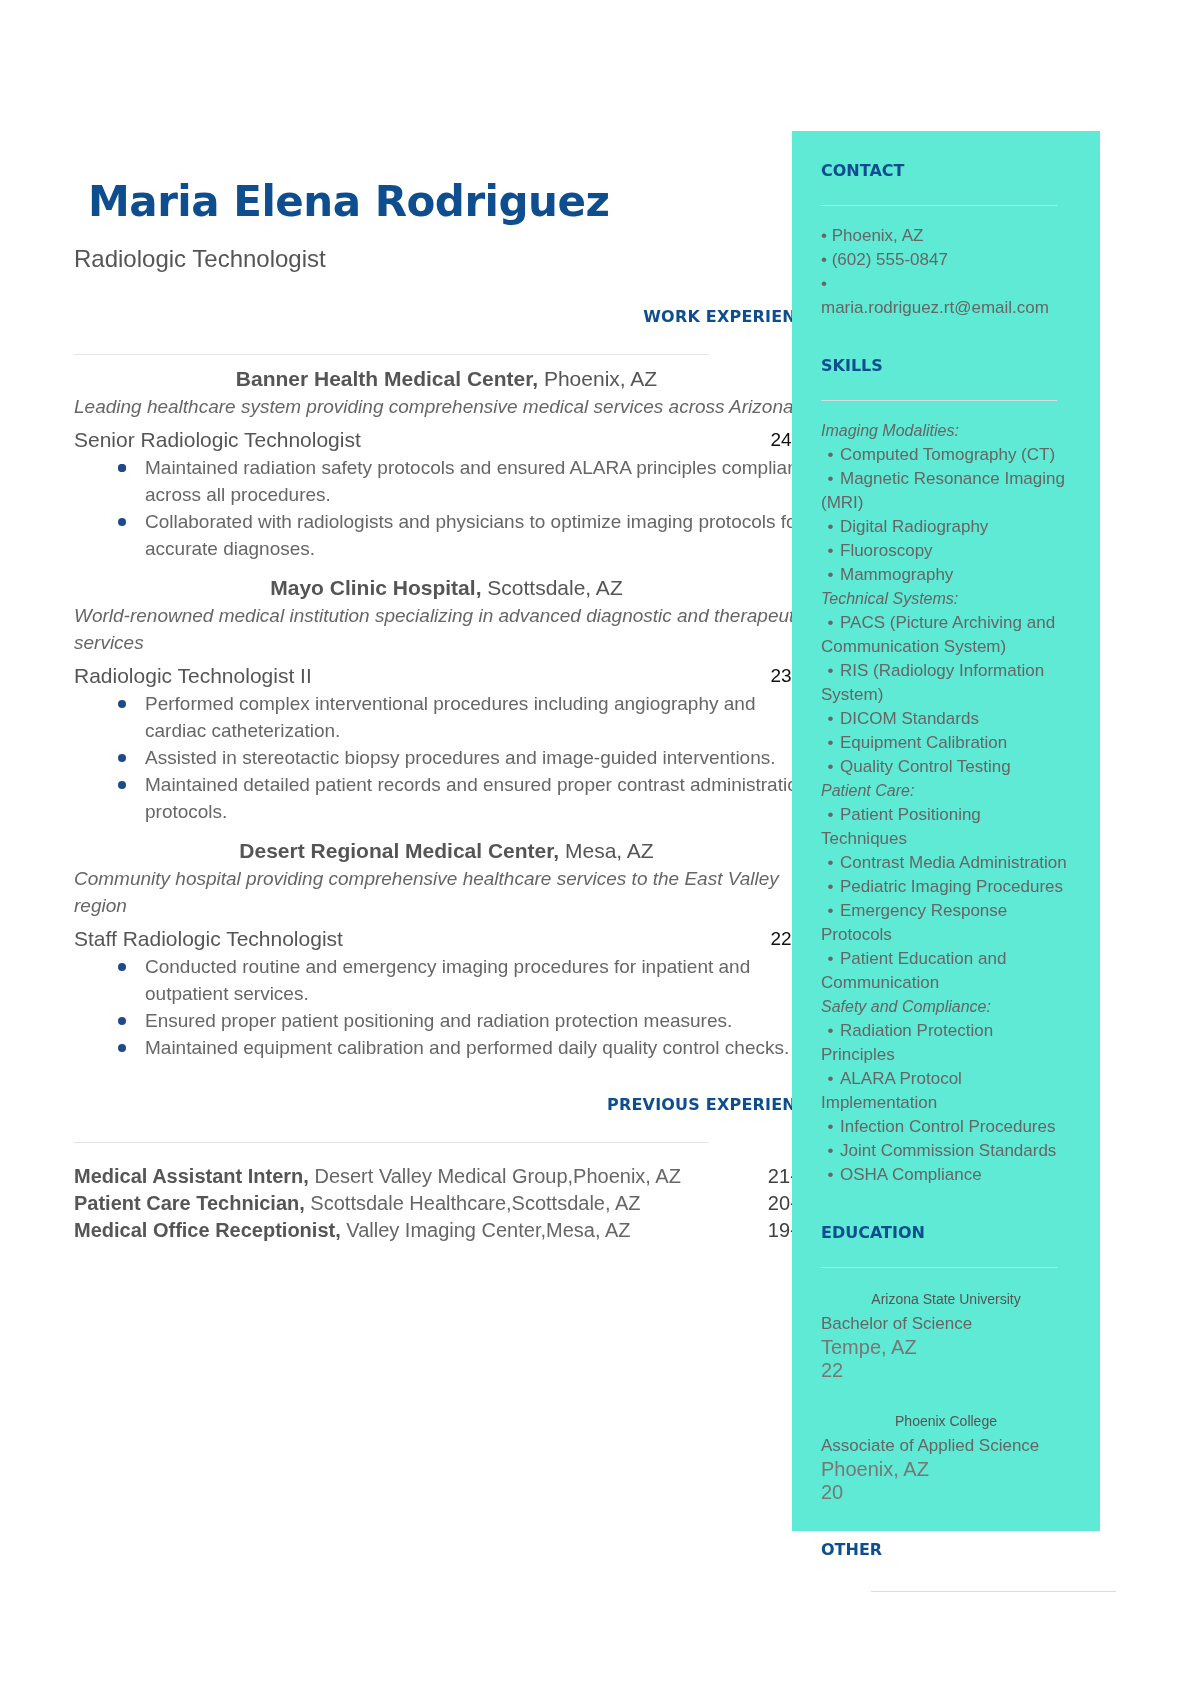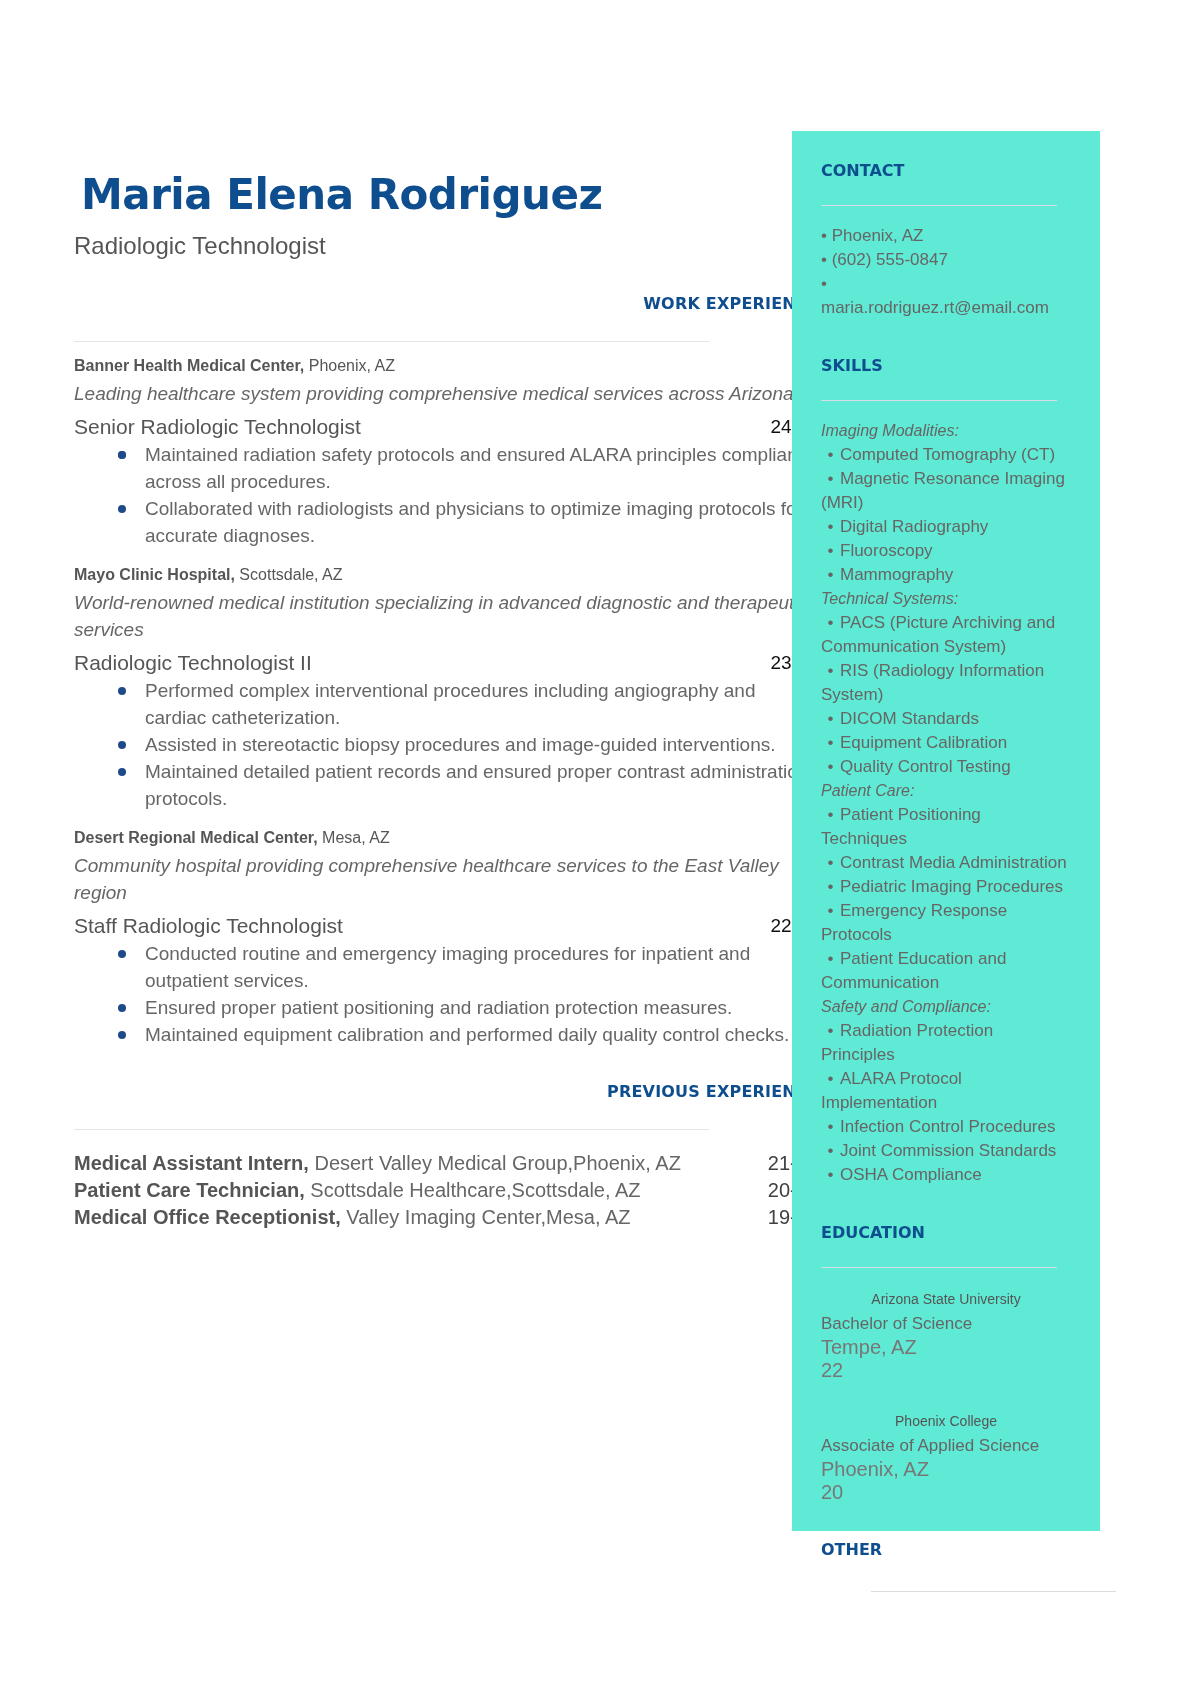--- a/index.html
+++ b/index.html
@@ -1,31 +1,31 @@
 <!DOCTYPE html>
 <html><head>
 <meta charset="utf-8">
 <style>
   html, body { margin: 0; padding: 0; background: #ffffff; }
   body { width: 1190px; height: 1683px; position: relative; overflow: hidden;
          font-family: "Liberation Sans", sans-serif; color: #555555; }
 
   .main { position: absolute; left: 74px; top: 160px; width: 745px; }
   .name { font-family: "DejaVu Sans", sans-serif; font-weight: bold; font-size: 42px;
-          color: #0e4e8e; letter-spacing: -0.5px; line-height: 56px; margin: 7px; }
+          color: #0e4e8e; letter-spacing: -0.5px; line-height: 56px; margin: 14px; }
   .job-title { font-size: 24px; color: #555; margin-top: 8px; line-height: 30px; }
 
   .section-title { font-family: "DejaVu Sans", sans-serif; font-weight: bold; font-size: 16px;
                    color: #0e4e8e; letter-spacing: 0.2px; text-align: right; }
   .divider { height: 1px; background: #e2e4e8; width: 635px; }
 
   .work-title { margin-top: 33px; }
   .work-divider { margin-top: 28px; }
 
-  .employer { margin-top: 12px; font-size: 16px; line-height: 28px; color: #555; }
+  .employer { margin-top: 12px; font-size: 21px; line-height: 28px; color: #555; text-align: center; }
   .employer:first-of-type { margin-top: 10px; }
   .employer b { color: #555; }
   .emp-desc { font-style: italic; font-size: 19px; line-height: 27px; color: #666; }
   .role-row { display: flex; justify-content: space-between; align-items: flex-end;
               font-size: 21px; line-height: 28px; margin-top: 6px; color: #555; }
   .role-date { color: #111; font-size: 19px; }
   ul.bullets { list-style: none; margin: 0; padding: 0 0 0 44px; }
   ul.bullets li { position: relative; padding-left: 27px; font-size: 19px; line-height: 27px; color: #666; }
   ul.bullets li .dot { position: absolute; left: 0; top: 10px; width: 8px; height: 8px; border-radius: 50%; background: #1e4a8a; }
 

